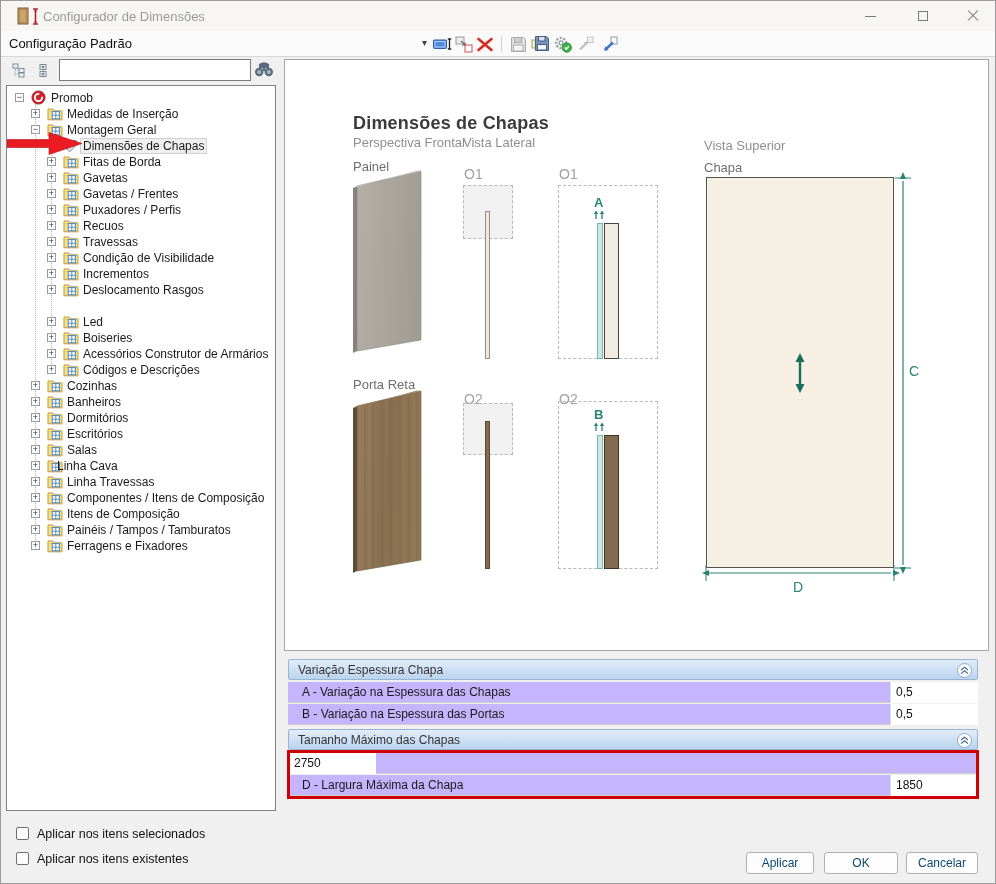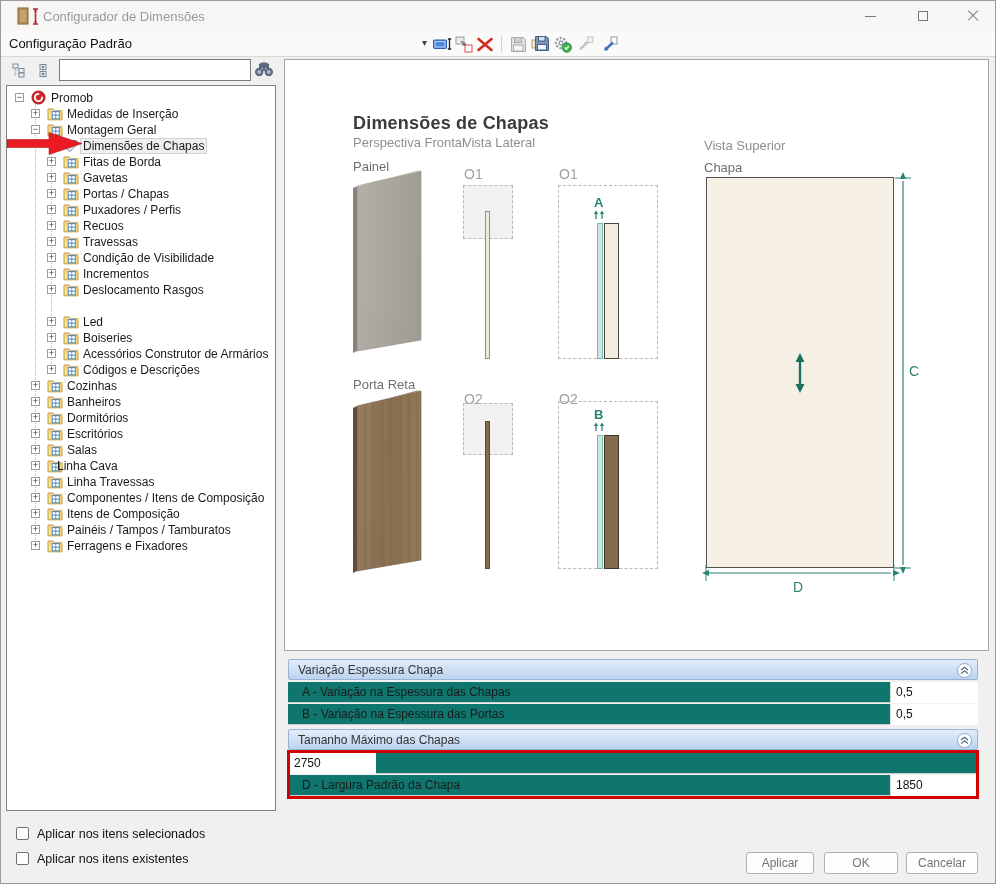--- a/index.html
+++ b/index.html
@@ -49,28 +49,28 @@
   .teal-band{background:#cde8e1;border:1px solid #7ab8ac;}
   .cream-panel{background:#f1ebe0;border:1.5px solid #4a453f;}
   .wood-panel{background:#846b4f;border:1.5px solid #3f3526;}
   .thin-cream{background:#eee8dd;border:1px solid #95908a;}
   .thin-wood{background:#846b4f;border:1px solid #5c4a33;}
   #chapa-rect{background:#f6efe3;border:1px solid #56514b;}
   
   .sec-header{left:287px;width:690px;height:21px;background:linear-gradient(#e2edfa,#bcd3ee);border:1px solid #98b4d4;border-radius:2px;display:flex;align-items:center;}
   .sec-title{font-size:12px;color:#333;padding-left:9px;}
   .collapse-btn{position:absolute;right:5px;top:2.5px;width:15px;height:15px;border-radius:50%;background:#fff;border:1px solid #8aa8cc;display:flex;align-items:center;justify-content:center;}
-  .prop-row{left:287px;width:690px;height:21px;background:#0f766e;border-bottom:1px solid #cfcfcf;display:flex;align-items:center;}
+  .prop-row{left:287px;width:690px;height:21px;background:#c4b5fd;border-bottom:1px solid #cfcfcf;display:flex;align-items:center;}
   .prop-label{font-size:12px;color:#1a1a1a;padding-left:14px;flex:1;}
   .prop-value{width:88px;height:21px;background:#fff;border-left:1px solid #dcdcdc;font-size:12px;color:#111;display:flex;align-items:center;padding-left:5px;}
   #red-outline{left:286px;top:749px;width:692px;height:49px;border:3px solid #d10000;z-index:5;}
   
   .cb{width:13px;height:13px;border:1px solid #707070;border-radius:2px;background:#fff;}
   .cb-label{font-size:12.5px;color:#111;}
-  .btn{height:22px;background:#fdfdfd;border:1px solid #b0b0b0;border-radius:3px;font-size:12px;color:#737373;display:flex;align-items:center;justify-content:center;}
+  .btn{height:22px;background:#fdfdfd;border:1px solid #b0b0b0;border-radius:3px;font-size:12px;color:#0c4a6e;display:flex;align-items:center;justify-content:center;}
 </style>
 </head>
 <body>
 
 <div id="win">
 
   <div class="abs" id="titlebar">
     <svg class="abs" style="left:16px;top:6px" width="22" height="19" viewBox="0 0 22 19">
         <rect x="1" y="1" width="10" height="16" fill="#caa36a" stroke="#7a5a33"></rect>
         <rect x="2.5" y="2.5" width="7" height="13" fill="none" stroke="#a8854e" stroke-width="0.8"></rect>
@@ -268,21 +268,21 @@
           <span class="exp-glyph">+</span>
         </span>
       <span class="ticon" style="left: 56px;">
           <svg width="16" height="15" viewBox="0 0 16 15">
             <path d="M1 3 h5 l1.3 1.8 H15 v9 H1 z" fill="#fbe089" stroke="#bf9a3e" stroke-width="1"></path>
             <path d="M1 5.6 h14" stroke="#e8c96a" stroke-width="1"></path>
             <rect x="5.2" y="5.6" width="7.2" height="7.2" fill="#fff" stroke="#4a86c8" stroke-width="1"></rect>
             <path d="M8.8 5.6 v7.2 M5.2 9.2 h7.2" stroke="#4a86c8" stroke-width="0.9"></path>
           </svg>
         </span>
-      <span class="tlabel" style="left: 74px;">Portas / Chapas</span>
+      <span class="tlabel" style="left: 74px;">Gavetas / Frentes</span>
     </div>
       <div class="tree-row" style="top: 116px;">
       <span class="expander" style="left: 40px;">
           <span class="exp-glyph">+</span>
         </span>
       <span class="ticon" style="left: 56px;">
           <svg width="16" height="15" viewBox="0 0 16 15">
             <path d="M1 3 h5 l1.3 1.8 H15 v9 H1 z" fill="#fbe089" stroke="#bf9a3e" stroke-width="1"></path>
             <path d="M1 5.6 h14" stroke="#e8c96a" stroke-width="1"></path>
             <rect x="5.2" y="5.6" width="7.2" height="7.2" fill="#fff" stroke="#4a86c8" stroke-width="1"></rect>
@@ -699,21 +699,21 @@
     <span class="collapse-btn">
         <svg width="11" height="11" viewBox="0 0 11 11">
           <path d="M2 5 l3.5 -2.8 L9 5 M2 8.6 l3.5 -2.8 L9 8.6" stroke="#49678f" stroke-width="1.2" fill="none"></path>
         </svg>
       </span>
   </div>
   <div class="abs prop-row" style="top:752px">
     <span class="prop-value">2750</span>
   </div>
   <div class="abs prop-row" style="top:774px">
-    <span class="prop-label">D - Largura Padrão da Chapa</span>
+    <span class="prop-label">D - Largura Máxima da Chapa</span>
     <span class="prop-value">1850</span>
   </div>
   <div class="abs" id="red-outline"></div>
 
   <span class="abs cb" style="left:15px;top:826px"></span>
   <span class="abs cb-label" style="left:36px;top:826px">Aplicar nos itens selecionados</span>
   <span class="abs cb" style="left:15px;top:851px"></span>
   <span class="abs cb-label" style="left:36px;top:851px">Aplicar nos itens existentes</span>
 
   <div class="abs btn" style="left:745px;top:851px;width:68px">Aplicar</div>

